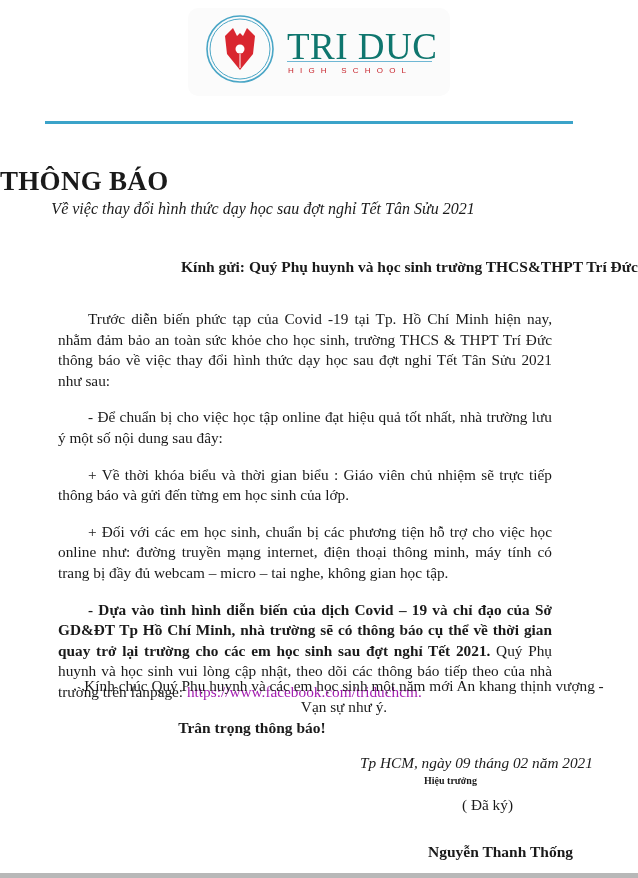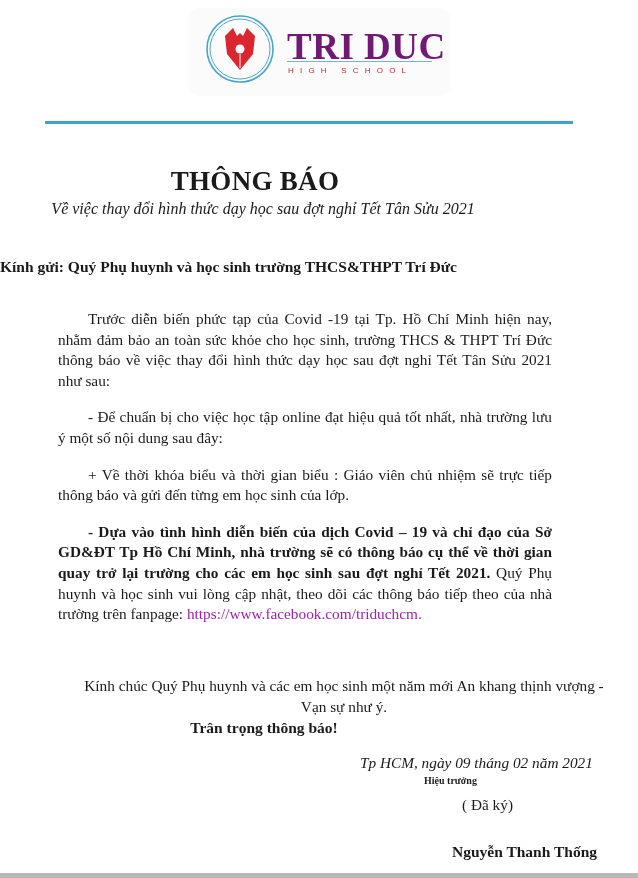--- a/index.html
+++ b/index.html
@@ -1,36 +1,36 @@
 <!DOCTYPE html>
 <html><head>
 <meta charset="utf-8">
 <style>
   html, body { margin:0; padding:0; }
   body { width:638px; height:878px; background:#ffffff; position:relative; overflow:hidden;
          font-family:"Liberation Serif", "DejaVu Serif", serif; color:#1a1a1a; }
   .logo-box { position:absolute; left:188px; top:8px; width:262px; height:88px; background:#fbfbfb; border-radius:10px; }
   .logo-circle { position:absolute; left:205px; top:14px; width:70px; height:70px; }
-  .logo-title { position:absolute; left:287px; top:27px; font-size:37px; font-weight:bold; color:#701a75; letter-spacing:0.5px; line-height:40px; }
+  .logo-title { position:absolute; left:287px; top:27px; font-size:37px; font-weight:normal; color:#0f766e; letter-spacing:0.5px; line-height:40px; }
   .logo-line { position:absolute; left:287px; top:61px; width:145px; height:1px; background:#6fb7d4; }
   .logo-sub { position:absolute; left:288px; top:66px; font-family:"Liberation Sans", sans-serif; font-size:8px; letter-spacing:6.2px; color:#c8262e; }
   .rule { position:absolute; left:45px; top:121px; width:528px; height:3px; background:#3ba3c9; }
-  .title { position:absolute; left:0; width:510px; top:166px; text-align:center; font-size:27px; font-weight:bold; letter-spacing:0.3px; }
+  .title { position:absolute; left:0; width:510px; top:166px; font-size:27px; font-weight:bold; letter-spacing:0.3px; }
   .subtitle { position:absolute; left:0; width:526px; top:200px; text-align:center; font-size:16px; font-style:italic; }
-  .salute { position:absolute; left:0; width:638px; top:258px; text-align:left; font-size:15.5px; font-weight:bold; }
+  .salute { position:absolute; left:0; width:638px; top:258px; text-align:right; font-size:15.5px; font-weight:bold; }
   .body { position:absolute; left:42px; width:526px; top:293px; font-size:15.3px; line-height:20.6px; text-align:justify; }
   .body p { margin:16px; text-indent:30px; }
   .b { font-weight:bold; }
   .link { color:#a21caf; }
   .wish { position:absolute; left:55px; width:530px; top:676px; text-align:center; font-size:15.3px; line-height:20.6px;margin-left:24px; }
-  .regards { position:absolute; left:0; width:504px; top:719px; text-align:center; font-size:15.5px; font-weight:bold;padding-left:12px; }
+  .regards { position:absolute; left:0; width:504px; top:719px; text-align:center; font-size:15.5px; font-weight:bold; }
   .date { position:absolute; left:360px; top:754px; font-size:15.3px; font-style:italic; }
   .role { position:absolute; left:424px; top:775px; font-size:10px; font-weight:bold; }
   .signed { position:absolute; left:462px; top:796px; font-size:15.3px; }
-  .name { position:absolute; left:428px; top:843px; font-size:15.5px; font-weight:bold;margin-left:24px; }
+  .name { position:absolute; left:428px; top:843px; font-size:15.5px; font-weight:bold; }
   .bottom-bar { position:absolute; left:0; top:873px; width:638px; height:5px; background:#b8b8b8; }
 </style>
 </head>
 <body>
 
 <div class="logo-box"></div>
 <svg class="logo-circle" viewBox="0 0 70 70">
   <circle cx="35" cy="35" r="33" fill="none" stroke="#4aa6c6" stroke-width="1.6"></circle>
   <circle cx="35" cy="35" r="30" fill="none" stroke="#4aa6c6" stroke-width="1"></circle>
   <path d="M20 22 L28 14 L32 22 L35 19 L38 22 L42 14 L50 22 L48 40 L35 56 L22 40 Z" fill="#d9262f"></path>
@@ -44,20 +44,21 @@
 <div class="rule"></div>
 
 <div class="title">THÔNG BÁO</div>
 <div class="subtitle">Về việc thay đổi hình thức dạy học sau đợt nghỉ Tết Tân Sửu 2021</div>
 <div class="salute">Kính gửi: Quý Phụ huynh và học sinh trường THCS&amp;THPT Trí Đức</div>
 
 <div class="body">
   <p>Trước diễn biến phức tạp của Covid -19 tại Tp. Hồ Chí Minh hiện nay, nhằm đảm bảo an toàn sức khỏe cho học sinh, trường THCS &amp; THPT Trí Đức thông báo về việc thay đổi hình thức dạy học sau đợt nghỉ Tết Tân Sửu 2021 như sau:</p>
   <p>- Để chuẩn bị cho việc học tập online đạt hiệu quả tốt nhất, nhà trường lưu ý một số nội dung sau đây:</p>
   <p>+ Về thời khóa biểu và thời gian biểu : Giáo viên chủ nhiệm sẽ trực tiếp thông báo và gửi đến từng em học sinh của lớp.</p>
+  <p>+ Đối với các em học sinh, chuẩn bị các phương tiện hỗ trợ cho việc học online như: đường truyền mạng internet, điện thoại thông minh, máy tính có trang bị đầy đủ webcam – micro – tai nghe, không gian học tập.</p>
   <p><span class="b">- Dựa vào tình hình diễn biến của dịch Covid – 19 và chỉ đạo của Sở GD&amp;ĐT Tp Hồ Chí Minh, nhà trường sẽ có thông báo cụ thể về thời gian quay trở lại trường cho các em học sinh sau đợt nghỉ Tết 2021.</span><span> Quý Phụ huynh và học sinh vui lòng cập nhật, theo dõi các thông báo tiếp theo của nhà trường trên  fanpage:  </span><a class="link">https://www.facebook.com/triduchcm.</a></p>
 </div>
 
 <div class="wish">Kính chúc Quý Phụ huynh và các em học sinh một năm mới An khang thịnh vượng - Vạn sự như ý.</div>
 <div class="regards">Trân trọng thông báo!</div>
 
 <div class="date">Tp HCM, ngày 09 tháng 02 năm 2021</div>
 <div class="role">Hiệu trưởng</div>
 <div class="signed">( Đã ký)</div>
 <div class="name">Nguyễn Thanh Thống</div>

